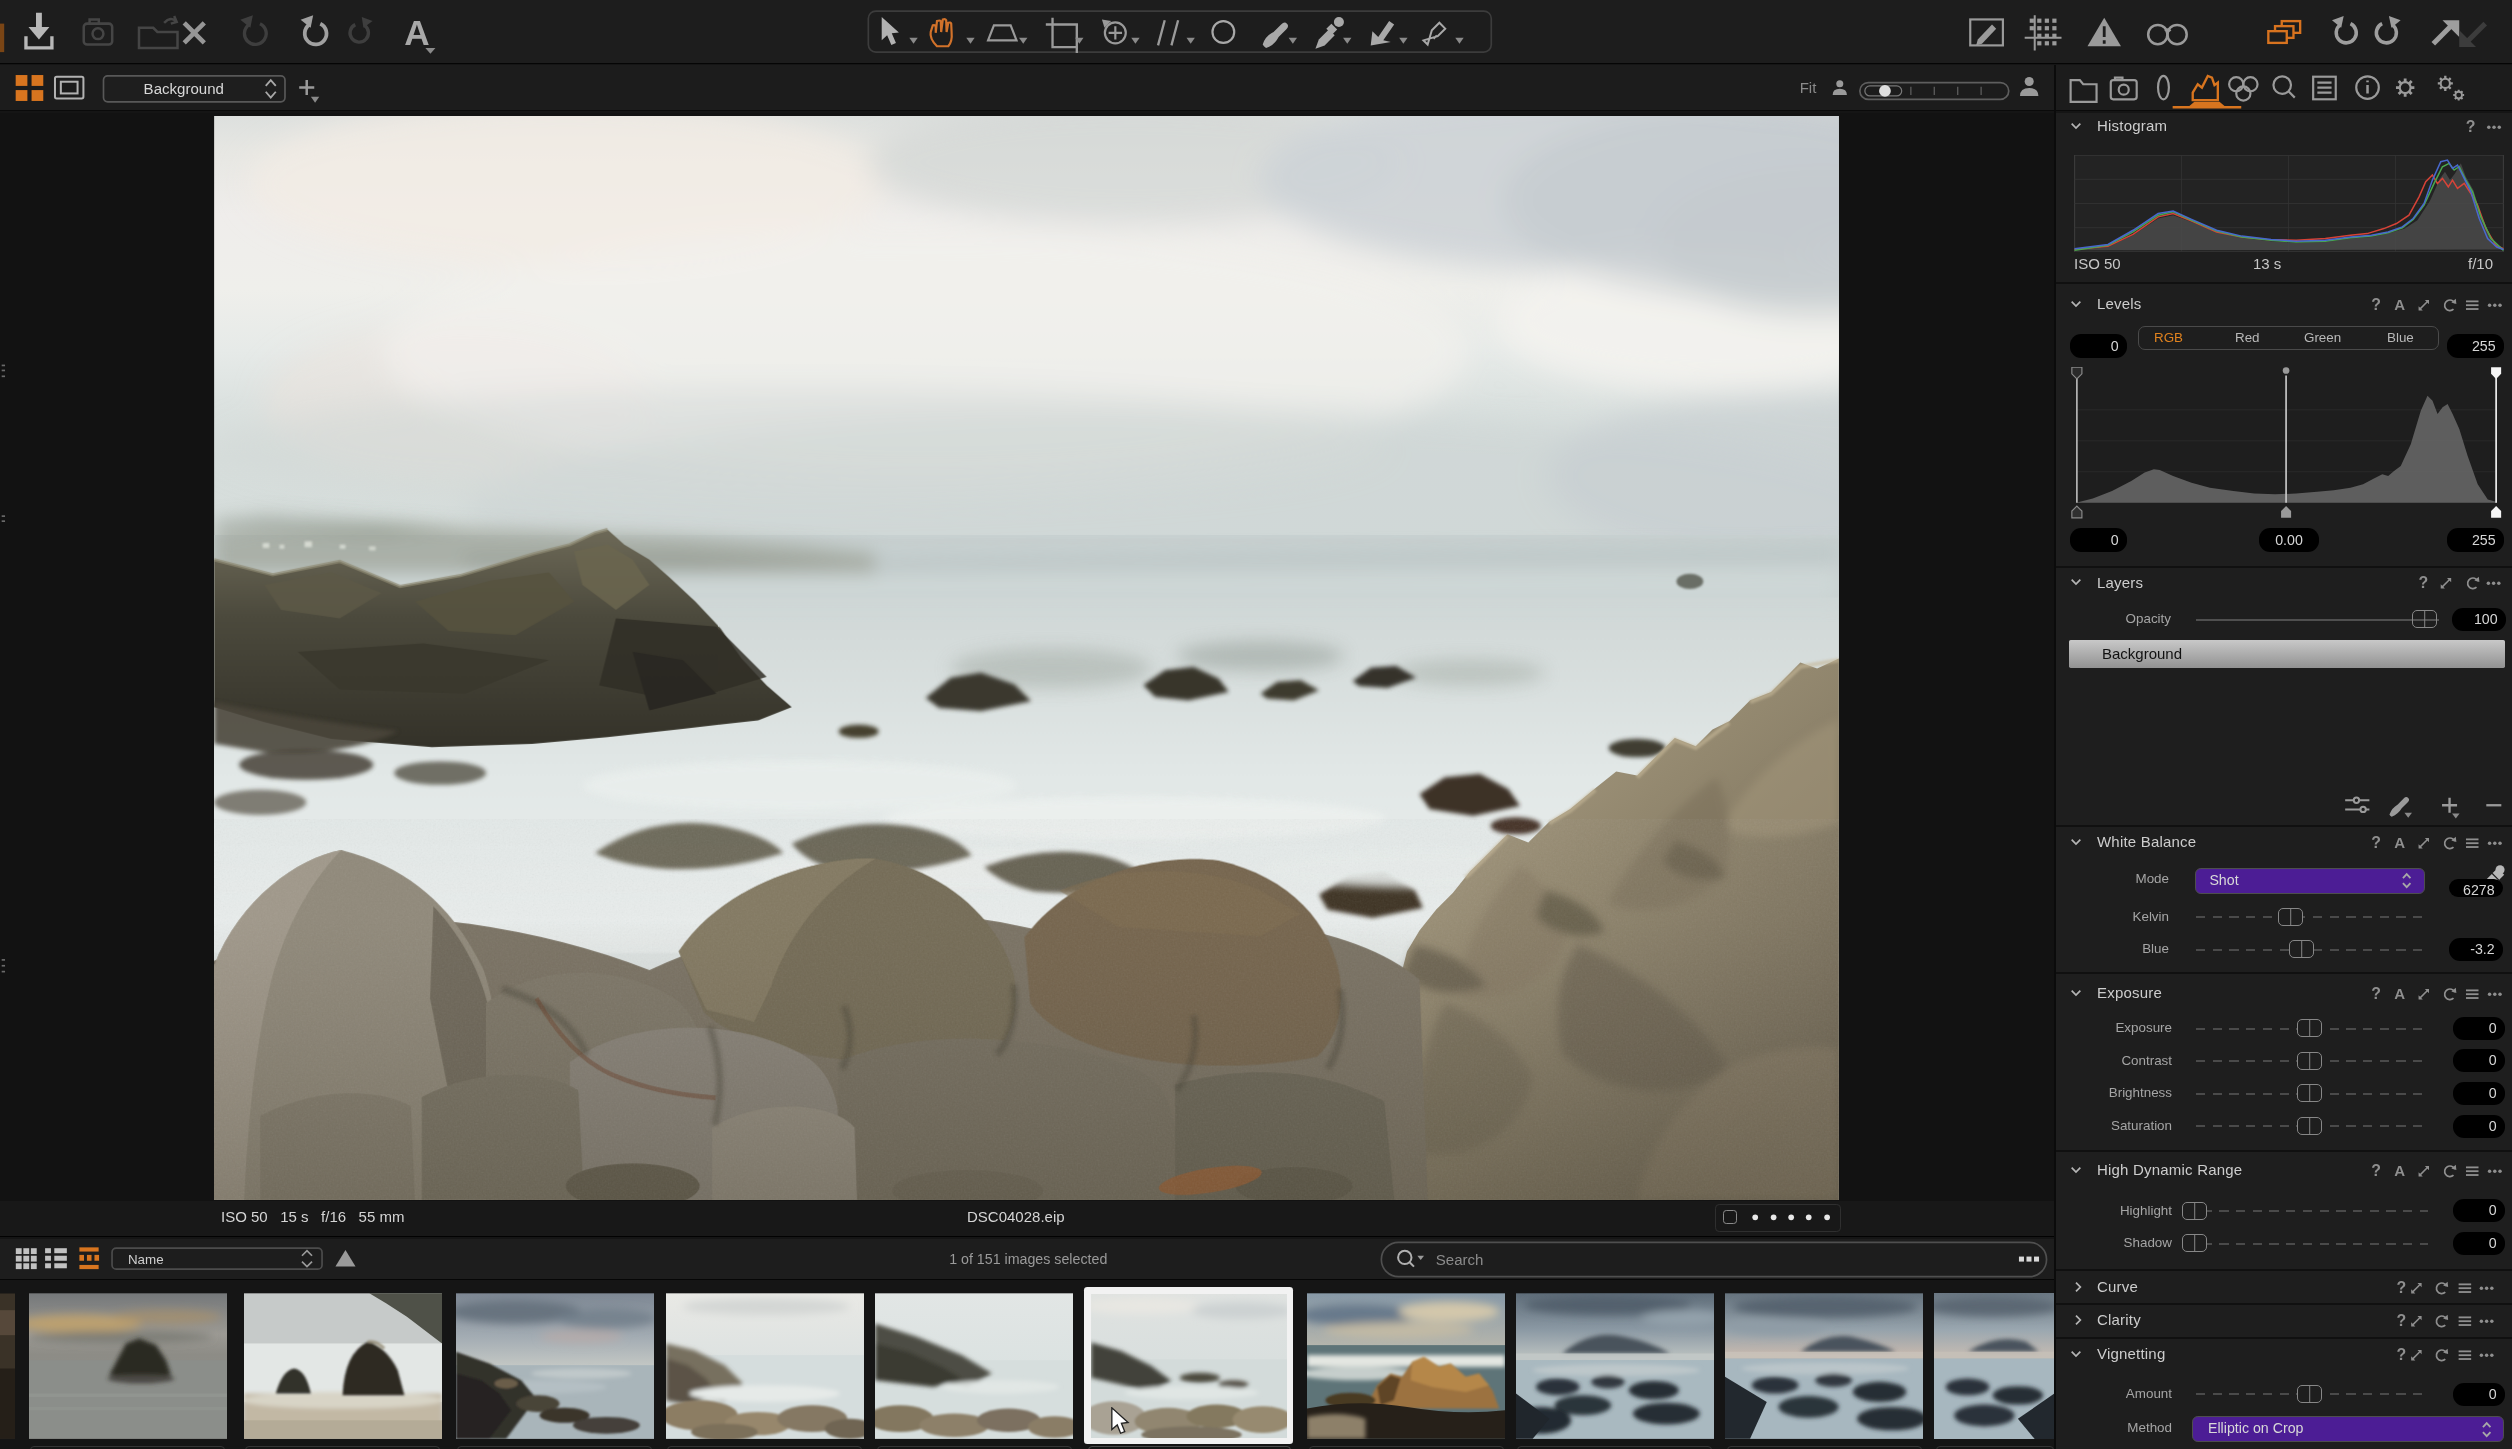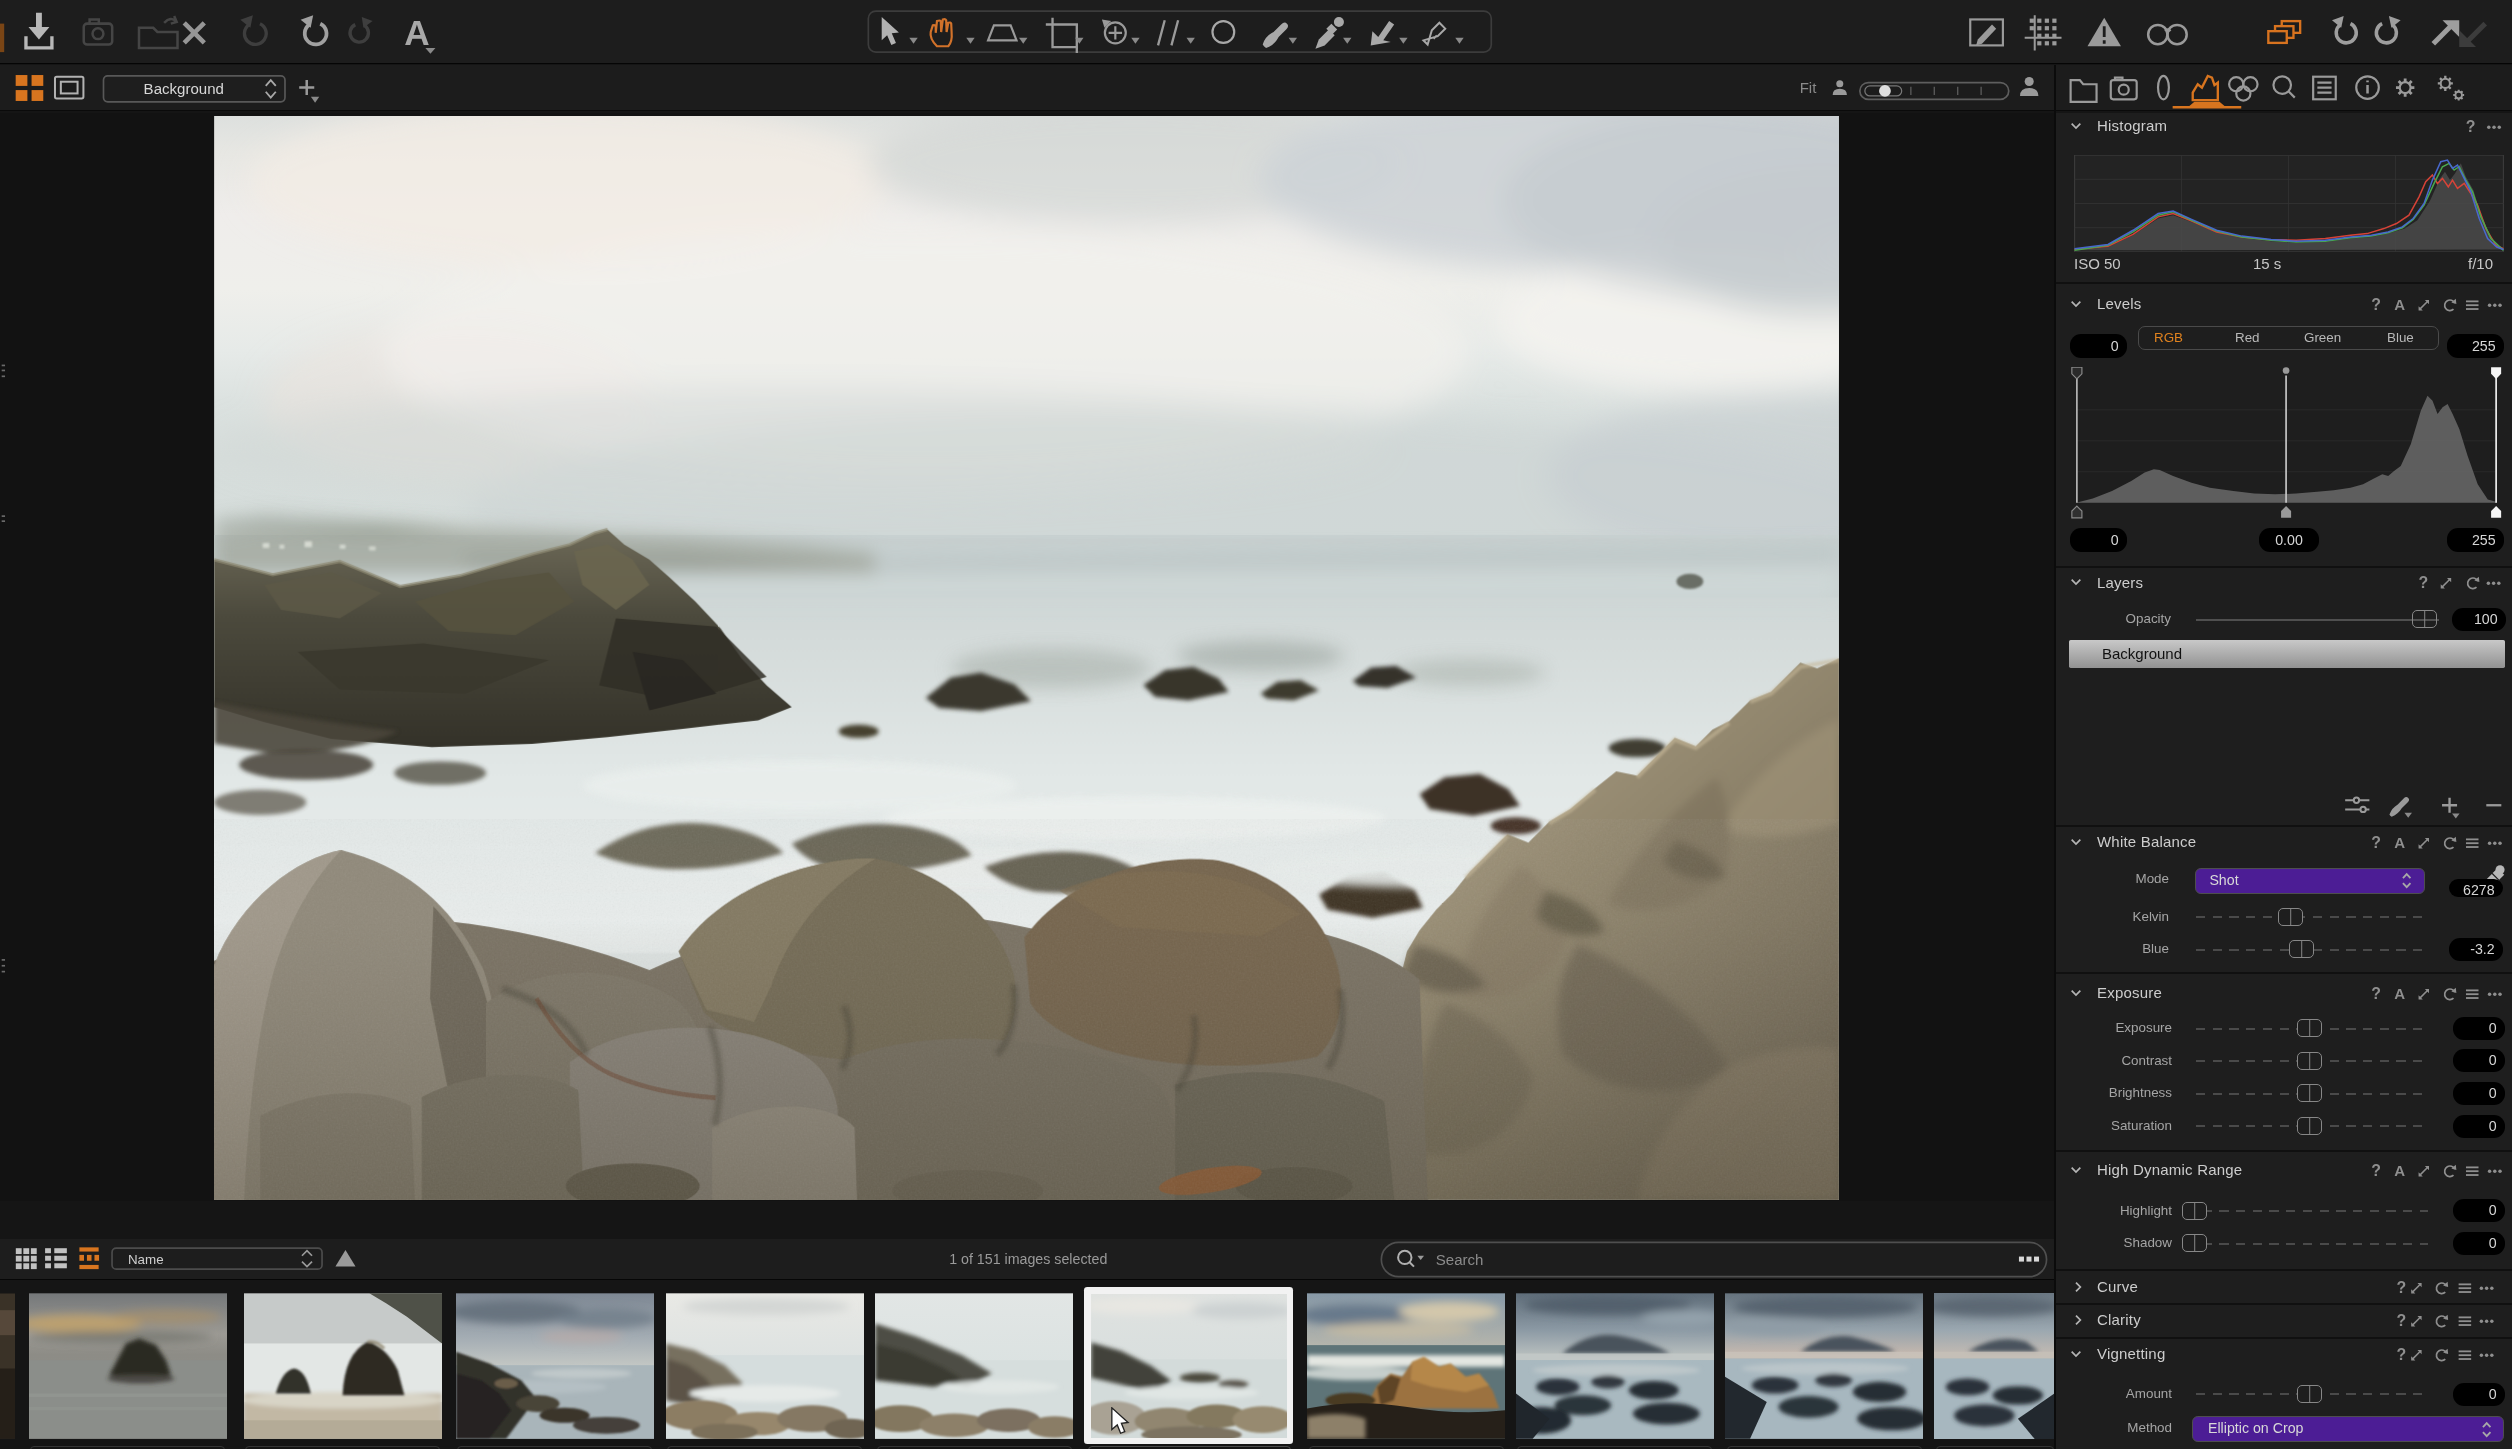--- a/index.html
+++ b/index.html
@@ -414,20 +414,35 @@
 </g>
 <linearGradient id="pDk" x1="0" y1="0" x2="0" y2="1">
           <stop offset="0" stop-color="#5a5448" stop-opacity="0"></stop>
           <stop offset="1" stop-color="#46402f" stop-opacity=".33"></stop>
         </linearGradient>
 <rect y="960" width="1941" height="335" fill="url(#pDk)"></rect>
 <rect y="840" width="1941" height="455" filter="url(#pnoise)" opacity=".12"></rect>
 </svg>
     </div>
 
+<div class="abs" id="statusbar" style="left:0;top:1201px;width:2054px;height:36px;background:#181818;border-bottom:1.7px solid #020202">
+<div class="abs" style="left:221px;top:6.7px;font-size:15px;color:#d5d5d5">ISO 50&nbsp;&nbsp;&nbsp;15 s&nbsp;&nbsp;&nbsp;f/16&nbsp;&nbsp;&nbsp;55 mm</div>
+<div class="abs" style="left:967px;top:6.7px;font-size:15px;color:#d5d5d5">DSC04028.eip</div>
+<div class="abs" style="left:1715px;top:2.5px;width:126px;height:28px;border:0.8px solid #2f2f2f;border-radius:4.2px"></div>
+<div class="abs" style="left:1723px;top:9.2px;width:14.2px;height:14.2px;border:1.7px solid #8a8a8a;border-radius:3.3px"></div>
+<svg class="abs" style="left:1750px;top:13.4px" width="84" height="6.7" viewBox="0 0 100 8">
+        <g fill="#e8e8e8">
+          <circle cx="6" cy="4" r="3.4"></circle>
+          <circle cx="28" cy="4" r="3.4"></circle>
+          <circle cx="49" cy="4" r="3.4"></circle>
+          <circle cx="70" cy="4" r="3.4"></circle>
+          <circle cx="92" cy="4" r="3.4"></circle>
+        </g>
+      </svg>
+</div>
 
 <div class="abs" id="browserbar" style="left:0;top:1239px;width:2054px;height:41px;background:#1d1d1d;border-bottom:1.7px solid #060606">
 <svg width="2054" height="41" viewBox="0 0 2453 49">
 <g fill="#c2c2c2">
           <rect x="18" y="11" width="7" height="7"></rect>
           <rect x="27" y="11" width="7" height="7"></rect>
           <rect x="36" y="11" width="7" height="7"></rect>
           <rect x="18" y="20" width="7" height="7"></rect>
           <rect x="27" y="20" width="7" height="7"></rect>
           <rect x="36" y="20" width="7" height="7"></rect>
@@ -764,21 +779,21 @@
         <path d="M128 0 v116 M256 0 v116 M384 0 v116 M0 29 h513 M0 58 h513 M0 87 h513"></path>
       </g>
 <path d="M0 114 L40 110 70 96 100 76 118 72 140 80 170 92 200 99 235 103 265 105 300 104 330 100 355 98 375 94 395 88 410 78 425 55 437 28 443 20 449 30 455 22 462 10 468 26 477 42 488 78 500 104 513 113 Z" fill="#4a4a4a" opacity=".85"></path>
 <g fill="none" stroke-width="1.8" opacity=".95">
 <path stroke="#e04438" d="M0 113 L40 109 70 95 100 74 118 70 140 79 170 92 200 98 230 101 265 102 300 100 330 96 350 94 370 88 385 82 400 72 412 50 420 32 428 24 434 34 440 28 447 38 452 30 458 40 466 34 474 46 482 60 492 88 504 108 513 112"></path>
 <path stroke="#4caf50" d="M0 114 L40 108 70 92 100 72 118 68 140 78 170 91 200 98 235 102 265 104 300 103 330 99 355 97 375 93 392 87 405 77 418 60 430 34 440 14 448 10 454 18 460 14 468 30 476 44 486 74 498 100 513 114"></path>
 <path stroke="#4a6cd8" d="M0 112 L40 107 70 90 100 70 118 67 140 77 170 90 200 97 235 101 265 103 300 102 330 98 355 96 375 92 392 86 405 76 418 58 428 30 438 8 446 6 452 16 458 12 466 28 474 44 484 76 494 100 505 110 513 113"></path>
 </g>
     </svg>
 <div class="abs" style="left:2074px;top:255px;font-size:15px;color:#c8c8c8">ISO 50</div>
-<div class="abs" style="left:2253px;top:255px;font-size:15px;color:#c8c8c8">15 s</div>
+<div class="abs" style="left:2253px;top:255px;font-size:15px;color:#c8c8c8">13 s</div>
 <div class="abs" style="left:2468px;top:255px;font-size:15px;color:#c8c8c8">f/10</div>
 <div class="divh" style="top:282px"></div>
 
 <svg class="abs" style="left:2068px;top:296px" width="16" height="16" viewBox="0 0 24 24">
       <path d="M5.5 8.5 L12 15 18.5 8.5" fill="none" stroke="#b5b5b5" stroke-width="2.6"></path>
     </svg>
 <div class="abs hdr" style="left:2097px;top:295px">Levels</div>
 <svg class="abs" style="left:2367px;top:296px" width="142" height="18.4" viewBox="0 0 170 22">
       <text x="11" y="17" font-size="19" font-weight="bold" fill="#8f8f8f" text-anchor="middle" font-family="Liberation Sans">?</text>
       <text x="39" y="17" font-size="18" font-weight="bold" fill="#8f8f8f" text-anchor="middle" font-family="Liberation Sans">A</text>

